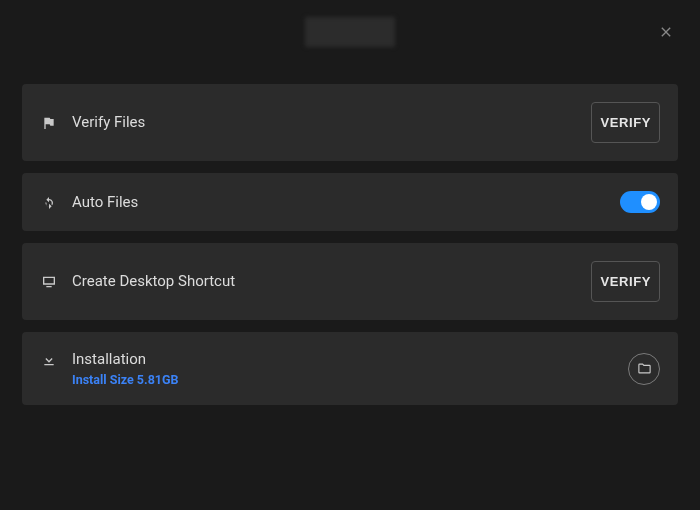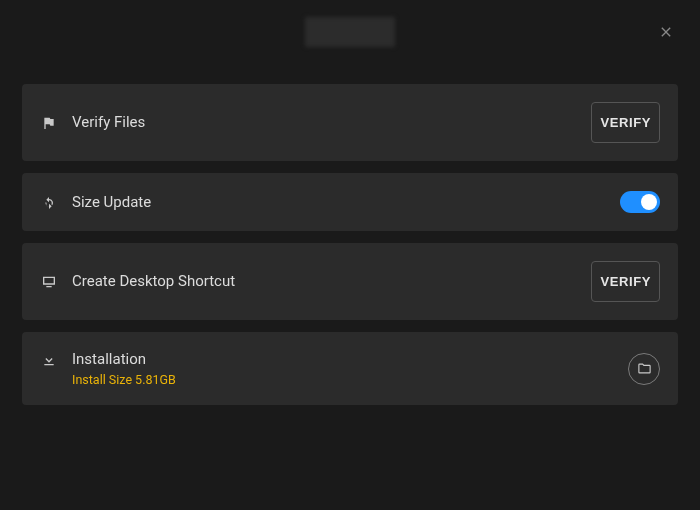--- a/index.html
+++ b/index.html
@@ -70,21 +70,22 @@
     }
     .row-icon svg { width: 16px; height: 16px; }
     .row-text { display: flex; flex-direction: column; gap: 4px; }
     .row-label {
       font-size: 15px;
       color: #dcdcdc;
       font-weight: 400;
     }
     .row-sub {
       font-size: 12.5px;
-      color: #eab308;
+      color: #3b82f6;
+      font-weight: bold;
     }
     .row-right {
       display: flex;
       align-items: center;
       gap: 12px;
     }
     .btn {
       background: transparent;
       border: 1px solid #555;
       border-radius: 4px;
@@ -157,21 +158,21 @@
   </div>
 
   <div class="row">
     <div class="row-left">
       <div class="row-icon">
         <svg viewBox="0 0 24 24">
             <path d="M12 6V3L8 7l4 4V8a4 4 0 0 1 4 4 4 4 0 0 1-.5 2l1.5 1.5A6 6 0 0 0 12 6zm0 12a4 4 0 0 1-4-4c0-.7.2-1.4.5-2L7 10.5A6 6 0 0 0 12 18v3l4-4-4-4v3z" fill="currentColor"></path>
           </svg>
       </div>
       <div class="row-text">
-        <div class="row-label">Size Update</div>
+        <div class="row-label">Auto Files</div>
       </div>
     </div>
     <div class="row-right">
       <div class="toggle">
         <div class="toggle-knob"></div>
       </div>
     </div>
   </div>
 
   <div class="row">

